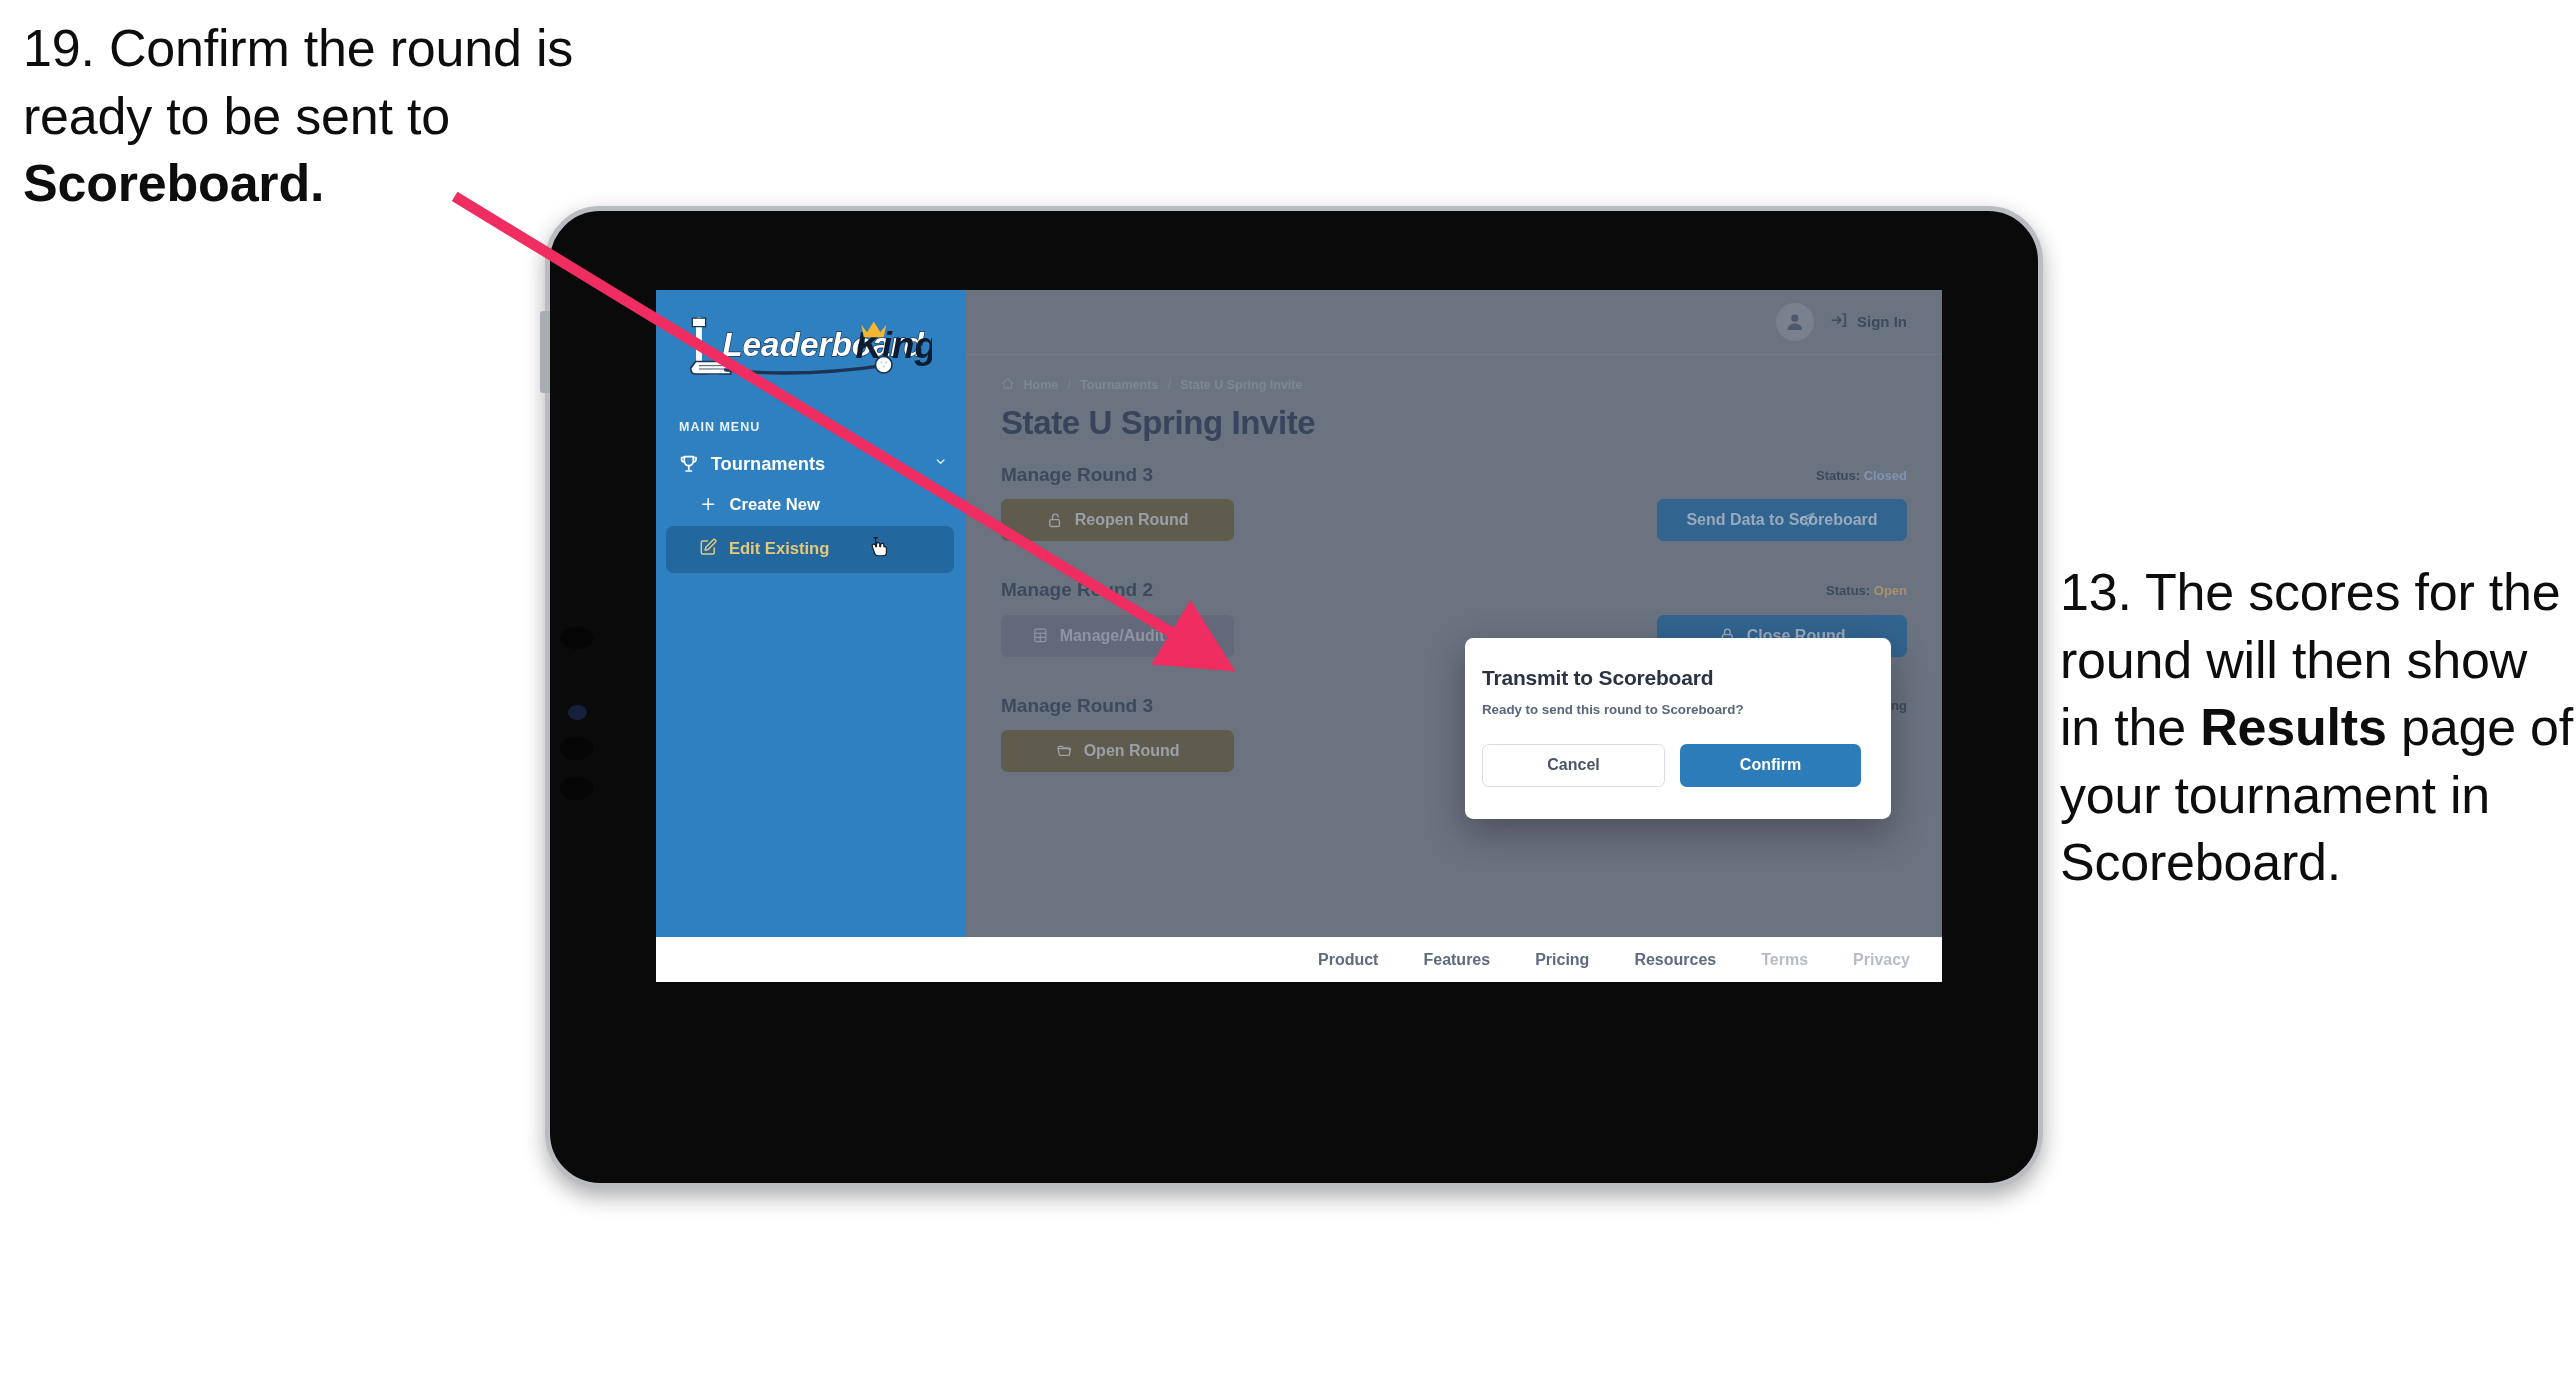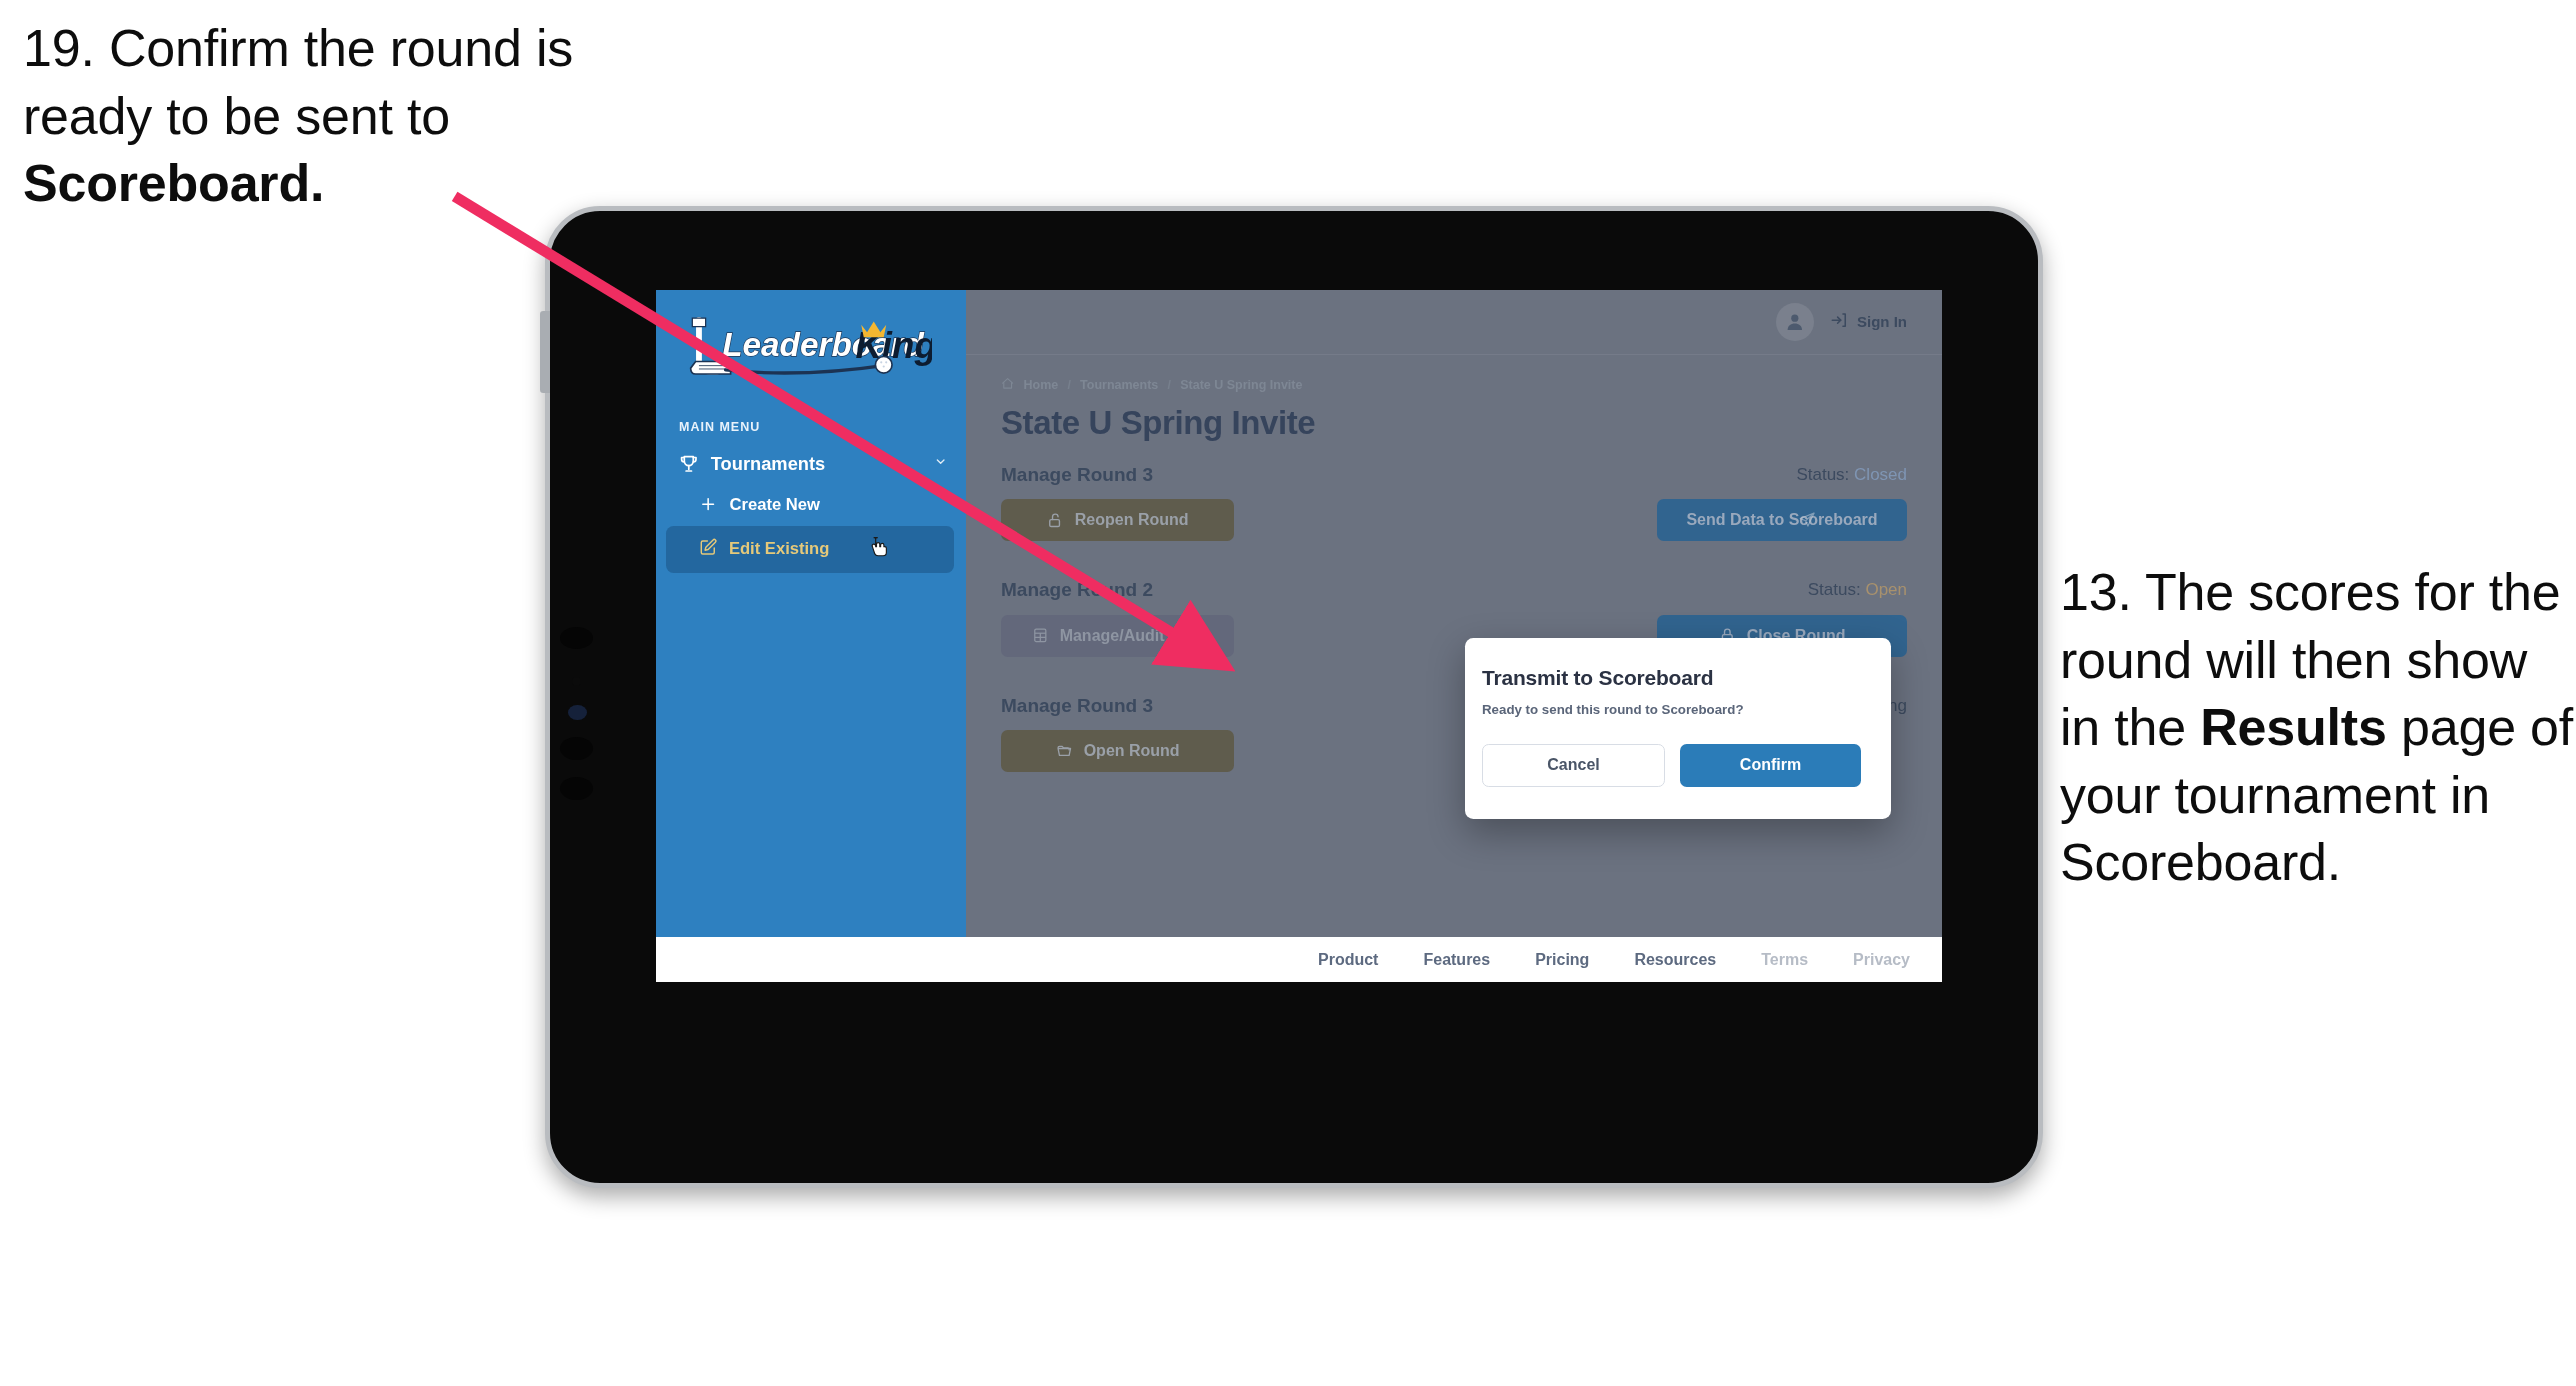--- a/index.html
+++ b/index.html
@@ -118,21 +118,21 @@
   #breadcrumb { display: flex; align-items: center; gap: 9.2px; font-size: 12.5px; color: #7e8794; font-weight: 600; }
   #breadcrumb .sep { color: #77808d; }
   #page-title {
     margin-top: 11.6px;
     font-size: 33px; font-weight: 700; color: #36445c; letter-spacing: -0.4px;
   }
 
   .round-block { margin-top: 21.6px; }
   .round-head { display:flex; align-items:center; justify-content:space-between; }
   .round-name { font-size: 19px; font-weight: 700; color: #3c4a5f; }
-  .round-status { font-size: 17px; font-weight: 400; color: #3c4a5f; }
+  .round-status { font-size: 13px; font-weight: 700; color: #3c4a5f; }
   .round-status .val { }
   .round-row { margin-top: 13.3px; display: flex; align-items: center; justify-content: space-between; }
 
   .btn {
     display:inline-flex; align-items:center; justify-content:center; gap: 10px;
     height: 42px; border-radius: 6.7px; font-size: 16px; font-weight: 700;
     padding: 0 21.6px; white-space: nowrap;
   }
   .btn .bico { width:18.3px; height:18.3px; display:flex; align-items:center; justify-content:center; }
   .btn-ghost { background: #5f5c4d; color: #9aa0a8; min-width: 233px; }

